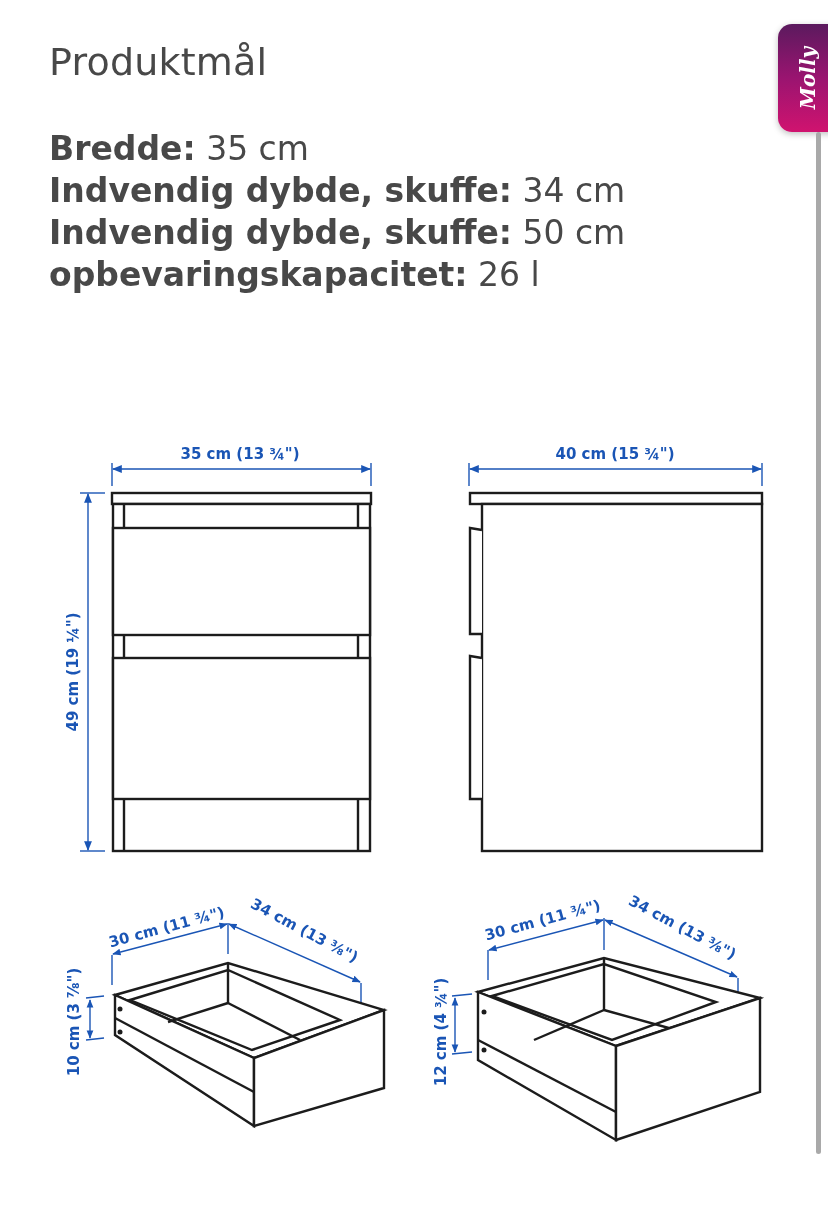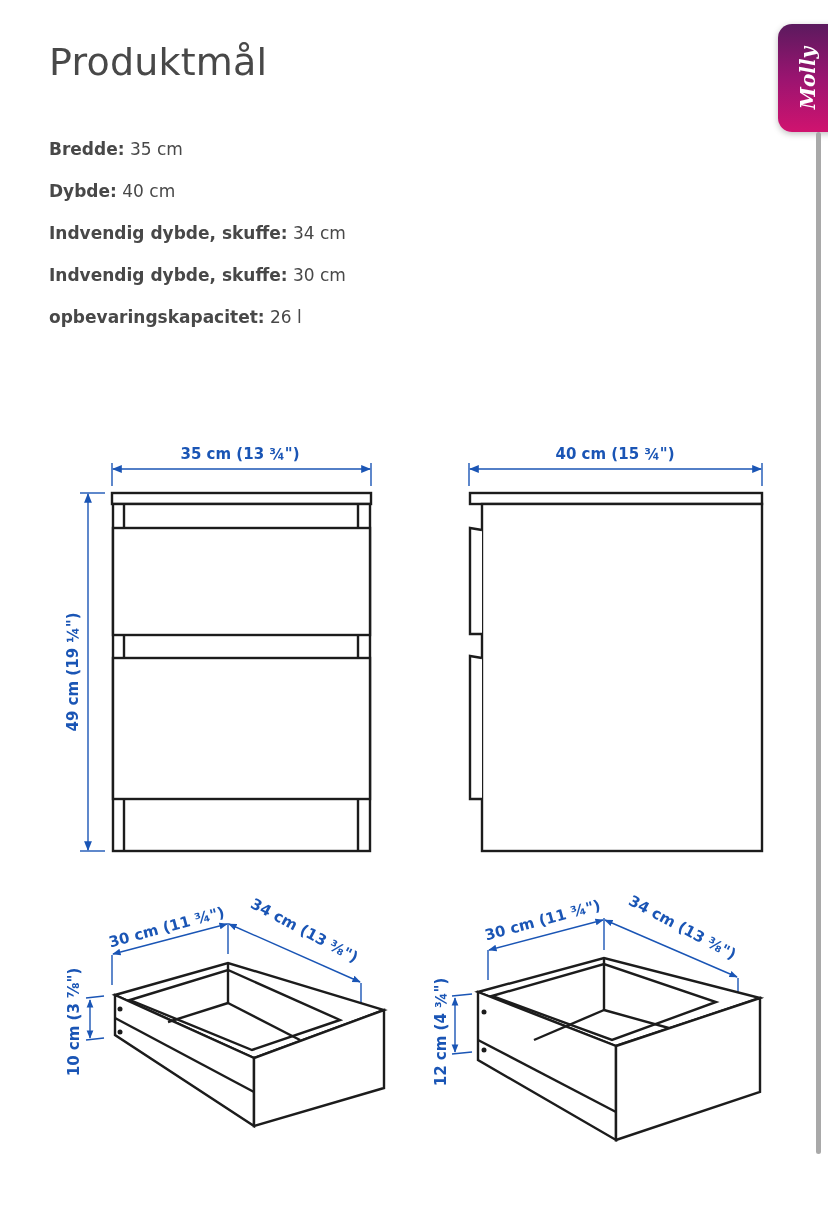--- a/index.html
+++ b/index.html
@@ -1,44 +1,43 @@
 <!DOCTYPE html>
 <html><head>
 <meta charset="utf-8">
 <style>
   html, body { margin:0; padding:0; background:#ffffff; }
   body { width:828px; height:1211px; position:relative; overflow:hidden;
          font-family:"DejaVu Sans","Liberation Sans",sans-serif; color:#484848; }
   .title { position:absolute; left:49px; top:40px; font-size:38px; font-weight:normal;
            color:#484848; margin:0; letter-spacing:0.2px; }
   .specs { position:absolute; left:49px; top:128px; }
-  .spec { font-size:17px; line-height:42px; color:#484848; white-space:nowrap; }
+  .spec { font-size:33px; line-height:42px; color:#484848; white-space:nowrap; }
   .spec .k { font-weight:bold; }
   .molly { position:absolute; left:778px; top:24px; width:60px; height:108px;
            border-radius:14px 0 0 14px;
            background:linear-gradient(180deg,#5b1a5e 0%,#9a1470 50%,#d0136f 100%);
            box-shadow:0 2px 6px rgba(0,0,0,0.25); display:flex; align-items:center; justify-content:center; }
   .molly span { color:#fff; font-family:"DejaVu Serif",serif; font-style:italic; font-weight:bold;
                 font-size:20px; transform:rotate(-90deg); display:block; white-space:nowrap; }
   .scrollbar { position:absolute; left:816px; top:132px; width:5px; height:1022px;
                background:#a9a9a9; border-radius:3px; }
   svg text { font-family:"DejaVu Sans","Liberation Sans",sans-serif; font-weight:bold; fill:#1a55b5; }
   .dim { stroke:#1a55b5; stroke-width:1.4; fill:none; }
   .ln { stroke:#1c1c1c; stroke-width:2.4; fill:#fff; }
 </style>
 </head>
 <body>
 
 <h1 class="title">Produktmål</h1>
 
 <div class="specs">
   <div class="spec"><span class="k">Bredde:</span><span> 35 cm</span></div>
-  <div class="spec"><span class="k">Dybde:</span><span> 40 cm</span></div>
   <div class="spec"><span class="k">Indvendig dybde, skuffe:</span><span> 34 cm</span></div>
-  <div class="spec"><span class="k">Indvendig dybde, skuffe:</span><span> 30 cm</span></div>
+  <div class="spec"><span class="k">Indvendig dybde, skuffe:</span><span> 50 cm</span></div>
   <div class="spec"><span class="k">opbevaringskapacitet:</span><span> 26 l</span></div>
 </div>
 
 <div class="molly">
   <span>Molly</span>
 </div>
 
 <div class="scrollbar"></div>
 
 <svg style="position:absolute;left:50px;top:430px" width="340" height="440" viewBox="50 430 340 440">

